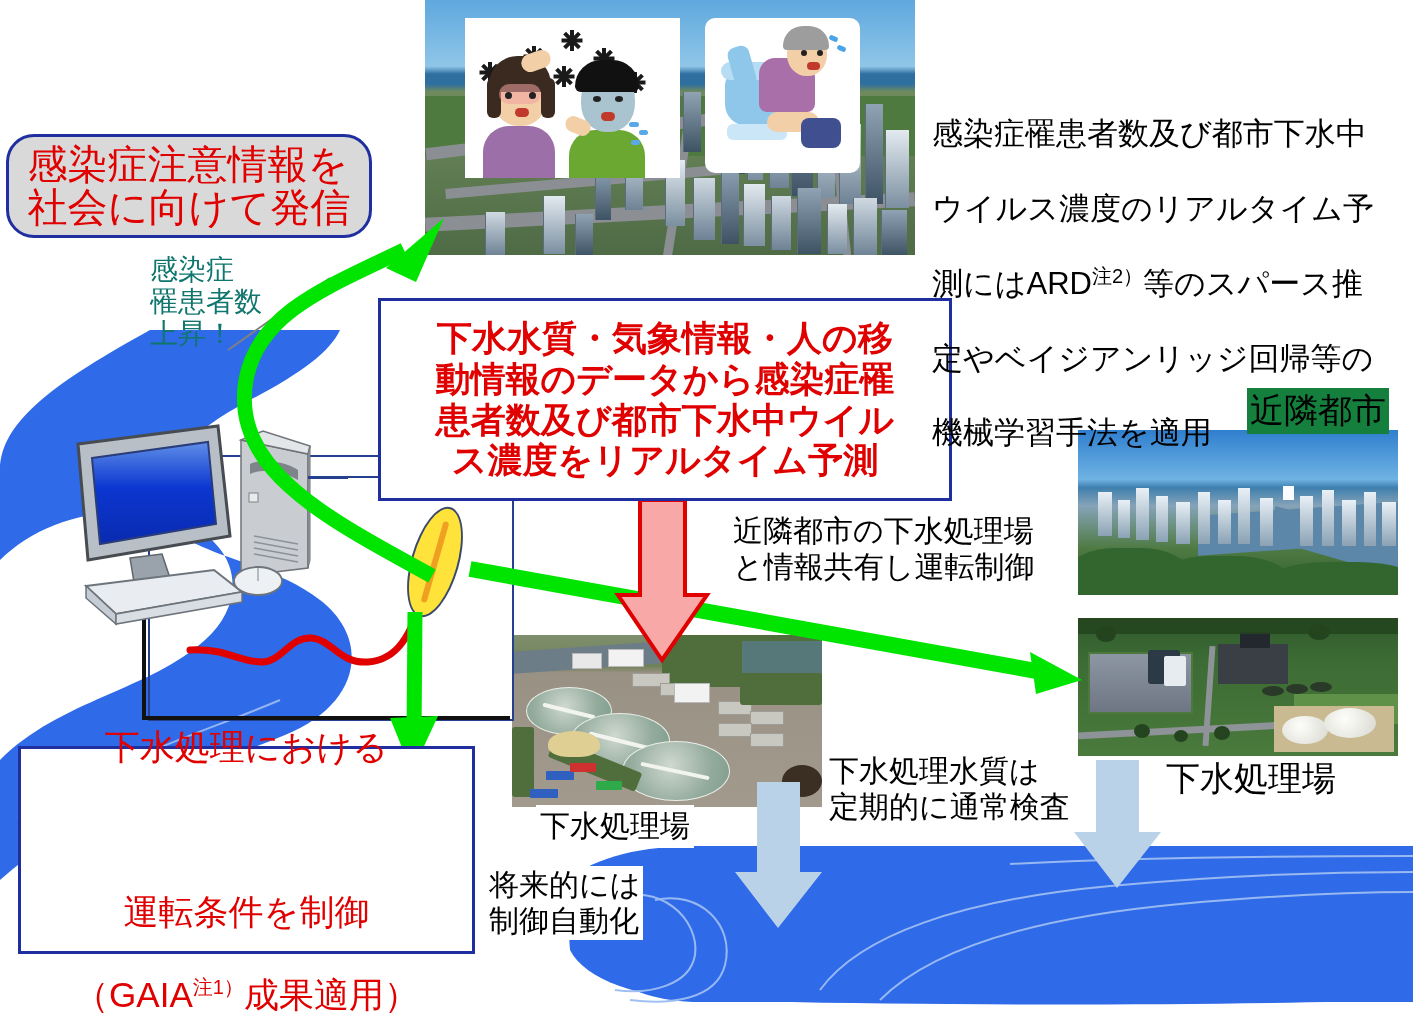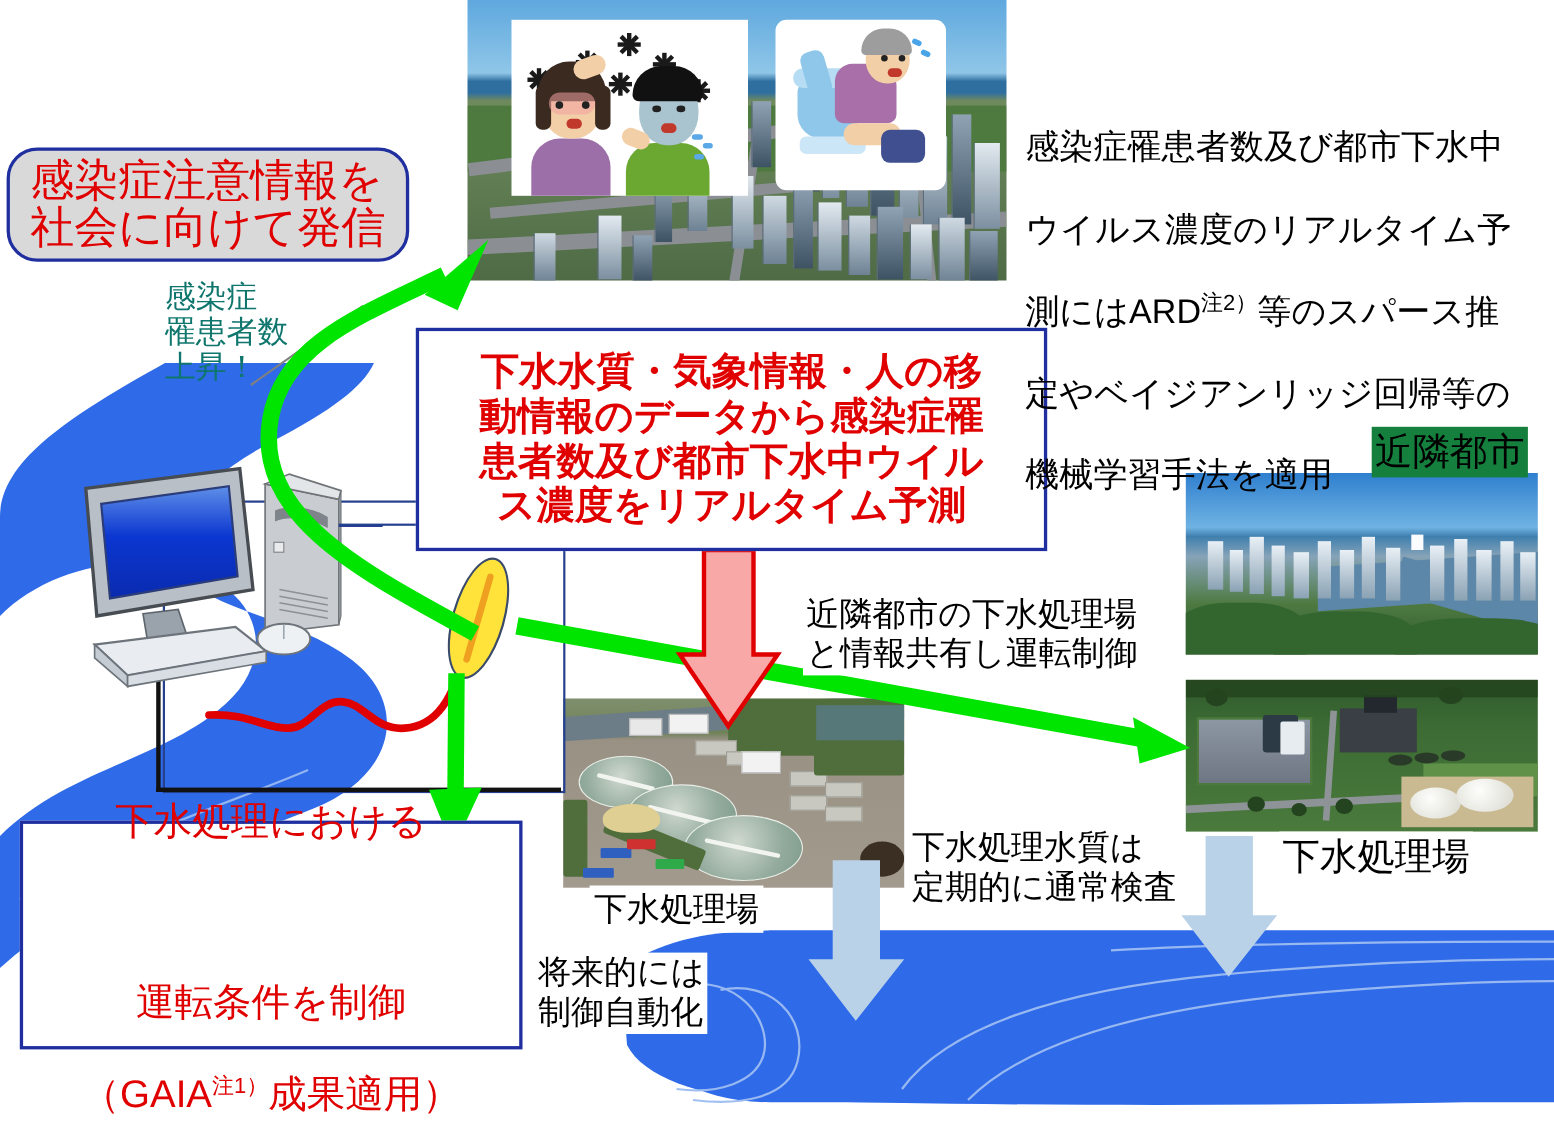--- a/index.html
+++ b/index.html
@@ -151,21 +151,21 @@
   .sup-note { font-size: 20px; vertical-align: super; }
 
   
   .label { position: absolute; color: #000000; white-space: pre-line; }
   #ml-note {
     left: 932px; top: 78px; width: 476px;
     font-size: 31px; line-height: 1.2; color: #000;
   }
   #share-note {
     left: 730px; top: 512px; font-size: 30px; line-height: 1.2;
-    background: #ffffff; padding: 1px 3px; margin-top: 28px;
+    background: #ffffff; padding: 1px 3px;
   }
   #inspect-note {
     left: 826px; top: 752px; font-size: 30px; line-height: 1.2;
     background: #ffffff; padding: 1px 3px;
   }
   #future-note {
     left: 486px; top: 866px; font-size: 30px; line-height: 1.2;
     background: #ffffff; padding: 1px 3px;
   }
   #plant-label-1 {

